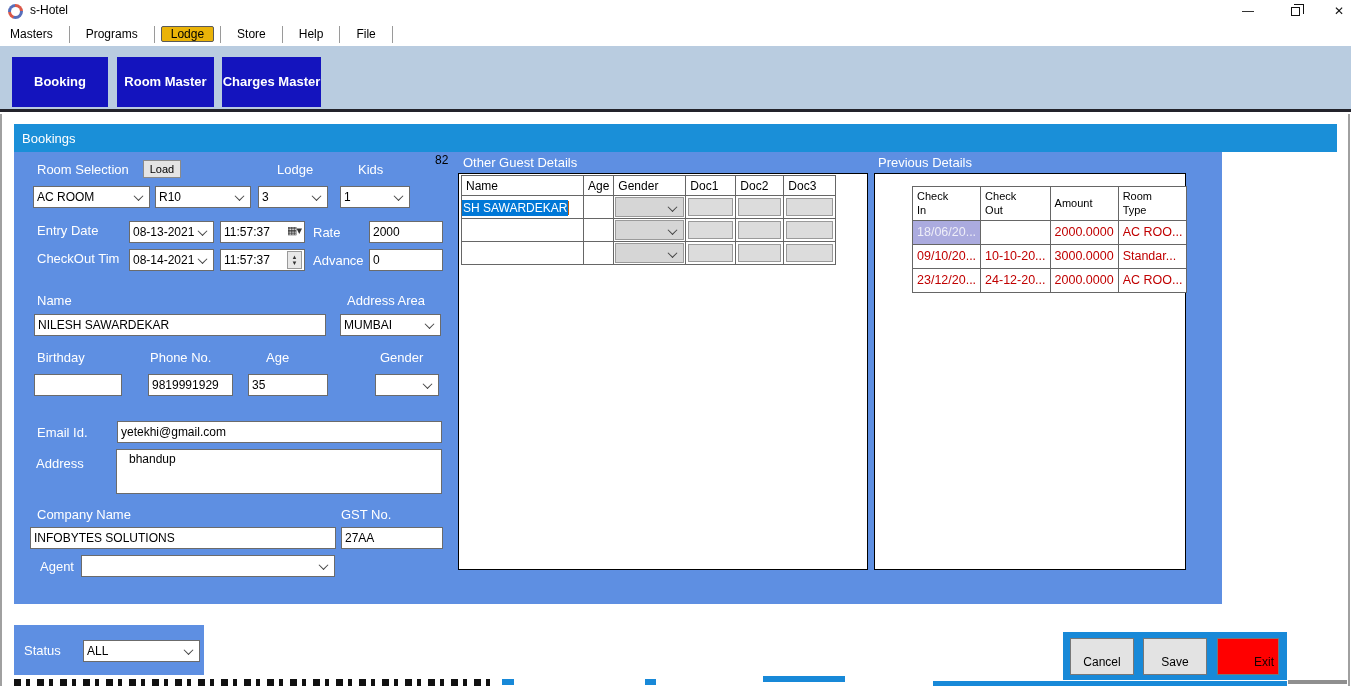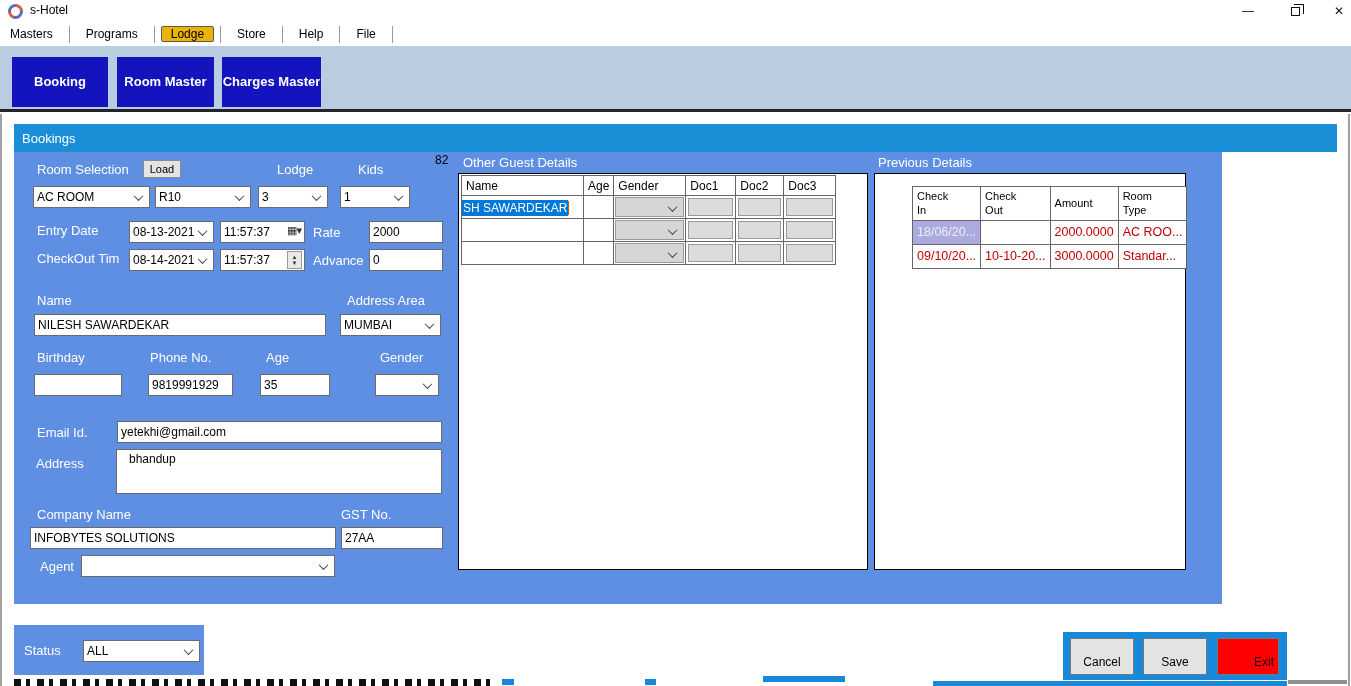--- a/index.html
+++ b/index.html
@@ -185,21 +185,21 @@
   <div class="tb combo" style="left:326px;top:162px;width:101px;height:22px">
     <span>MUMBAI</span>
       <span class="chev"></span>
   </div>
 
   <div class="lbl" style="left:23px;top:198px">Birthday</div>
   <div class="tb" style="left:20px;top:222px;width:88px;height:22px"></div>
   <div class="lbl" style="left:136px;top:198px">Phone No.</div>
   <div class="tb" style="left:134px;top:222px;width:85px;height:22px">9819991929</div>
   <div class="lbl" style="left:252px;top:198px">Age</div>
-  <div class="tb" style="left:246px;top:222px;width:70px;height:22px">35</div>
+  <div class="tb" style="left:234px;top:222px;width:80px;height:22px">35</div>
   <div class="lbl" style="left:366px;top:198px">Gender</div>
   <div class="tb combo" style="left:361px;top:222px;width:64px;height:22px">
     <span></span>
       <span class="chev"></span>
   </div>
 
   <div class="lbl" style="left:23px;top:273px">Email Id.</div>
   <div class="tb" style="left:103px;top:269px;width:325px;height:22px">yetekhi@gmail.com</div>
 
   <div class="lbl" style="left:22px;top:304px">Address</div>
@@ -325,20 +325,26 @@
       <td></td>
       <td>2000.0000</td>
       <td>AC ROO...</td>
     </tr>
     <tr>
       <td>09/10/20...</td>
       <td>10-10-20...</td>
       <td>3000.0000</td>
       <td>Standar...</td>
     </tr>
+    <tr>
+      <td>23/12/20...</td>
+      <td>24-12-20...</td>
+      <td>2000.0000</td>
+      <td>AC ROO...</td>
+    </tr>
   </tbody>
     </table>
 </div>
 
 <div class="status-panel">
   <div class="lbl" style="left:10px;top:18px">Status</div>
   <div class="tb combo" style="left:69px;top:15px;width:117px;height:22px">
     <span>ALL</span>
       <span class="chev"></span>
   </div>

